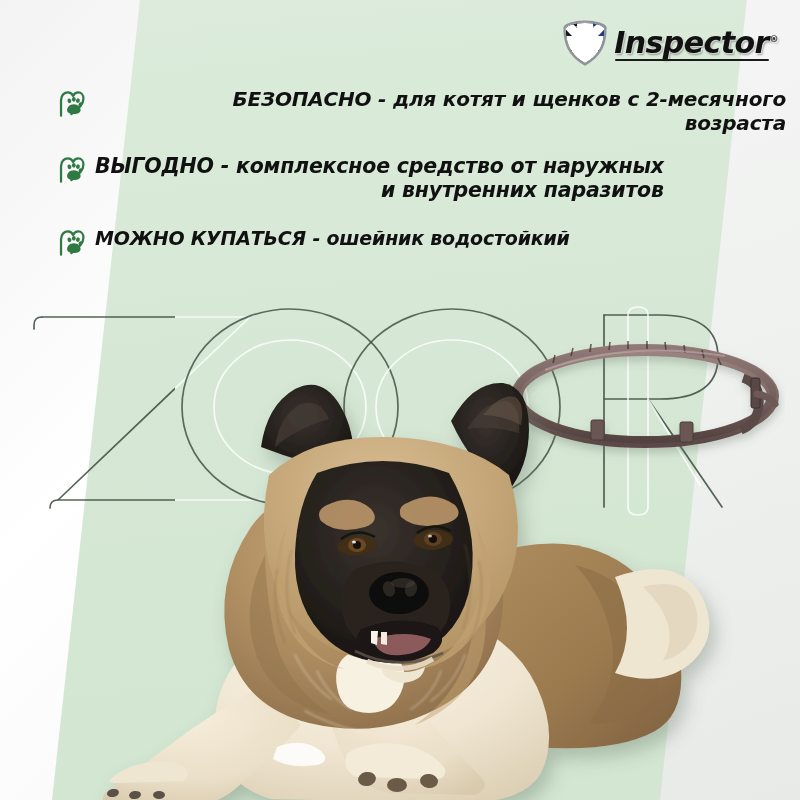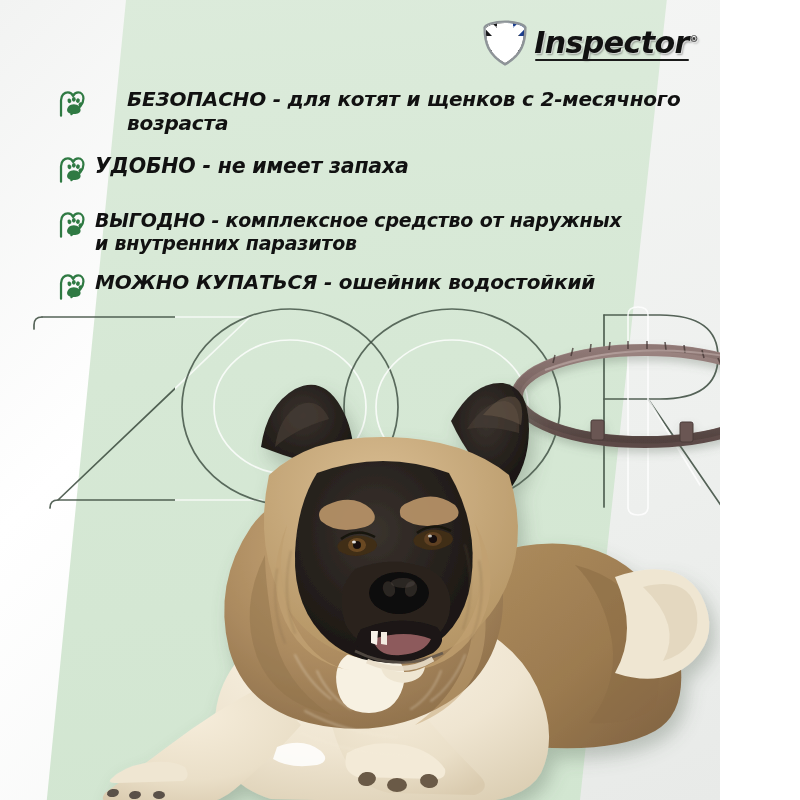--- a/index.html
+++ b/index.html
@@ -3,22 +3,23 @@
 <meta charset="utf-8">
 <style>
   html,body{margin:0;padding:0;}
   body{
     width:800px;height:800px;
     font-family:"Liberation Sans","DejaVu Sans",sans-serif;
     background:#ffffff;
     overflow:hidden;
   }
   #stage{
-    position:relative;width:720px;height:800px;overflow:hidden;
+    position:relative;width:800px;height:800px;overflow:hidden;
     background:linear-gradient(135deg,#f2f3f2 0%,#ffffff 35%,#f6f7f6 70%,#eceeec 100%);
+    text-align:right;
   }
 
   
   .green-panel{
     position:absolute;inset:0;
     background:linear-gradient(175deg,#dcebdb 0%,#d6e8d5 45%,#d2e6d1 100%);
     clip-path:polygon(17.5% 0%, 100% 0%, 100% 100%, 6.5% 100%);
     z-index:1;
   }
   .green-panel.right-cut{
@@ -372,58 +373,45 @@
           <ellipse cx="14.3" cy="12.6" rx="2.0" ry="2.5" transform="rotate(-18 14.3 12.6)"></ellipse>
           <ellipse cx="19.0" cy="11.0" rx="2.0" ry="2.6"></ellipse>
           <ellipse cx="23.4" cy="12.4" rx="2.0" ry="2.5" transform="rotate(18 23.4 12.4)"></ellipse>
           <ellipse cx="26.0" cy="16.4" rx="1.9" ry="2.3" transform="rotate(32 26 16.4)"></ellipse>
           <path d="M19 16.2 C23.4 16.2 26.2 19.4 26.2 22.3 C26.2 25.2 23.2 26.6 19 26.6 C14.8 26.6 11.8 25.2 11.8 22.3 C11.8 19.4 14.6 16.2 19 16.2 Z"></path>
         </g>
       </svg>
       <div class="btext">БЕЗОПАСНО - для котят и щенков с 2-месячного возраста</div>
     </div>
 
+
     <div class="bullet">
       <svg class="pawheart" viewBox="0 0 32 32">
         <path d="M7 30 L7 12 C7 6 11 3 15 3 C18 3 20 5 21 7 C22 5 24 3 27 3 C30.5 3 33 6 33 10 C33 17 25 24 19 28" fill="none" stroke="#2f7a43" stroke-width="2.6" stroke-linecap="round" stroke-linejoin="round" transform="translate(-2,0) scale(0.92) translate(1,1)"></path>
         <g fill="#2f7a43">
           <ellipse cx="14.3" cy="12.6" rx="2.0" ry="2.5" transform="rotate(-18 14.3 12.6)"></ellipse>
           <ellipse cx="19.0" cy="11.0" rx="2.0" ry="2.6"></ellipse>
           <ellipse cx="23.4" cy="12.4" rx="2.0" ry="2.5" transform="rotate(18 23.4 12.4)"></ellipse>
           <ellipse cx="26.0" cy="16.4" rx="1.9" ry="2.3" transform="rotate(32 26 16.4)"></ellipse>
           <path d="M19 16.2 C23.4 16.2 26.2 19.4 26.2 22.3 C26.2 25.2 23.2 26.6 19 26.6 C14.8 26.6 11.8 25.2 11.8 22.3 C11.8 19.4 14.6 16.2 19 16.2 Z"></path>
         </g>
       </svg>
-      <div class="btext">УДОБНО - не имеет запаха</div>
+      <div class="btext">ВЫГОДНО - комплексное средство от наружных
+и внутренних паразитов</div>
     </div>
 
     <div class="bullet">
       <svg class="pawheart" viewBox="0 0 32 32">
         <path d="M7 30 L7 12 C7 6 11 3 15 3 C18 3 20 5 21 7 C22 5 24 3 27 3 C30.5 3 33 6 33 10 C33 17 25 24 19 28" fill="none" stroke="#2f7a43" stroke-width="2.6" stroke-linecap="round" stroke-linejoin="round" transform="translate(-2,0) scale(0.92) translate(1,1)"></path>
         <g fill="#2f7a43">
           <ellipse cx="14.3" cy="12.6" rx="2.0" ry="2.5" transform="rotate(-18 14.3 12.6)"></ellipse>
           <ellipse cx="19.0" cy="11.0" rx="2.0" ry="2.6"></ellipse>
           <ellipse cx="23.4" cy="12.4" rx="2.0" ry="2.5" transform="rotate(18 23.4 12.4)"></ellipse>
           <ellipse cx="26.0" cy="16.4" rx="1.9" ry="2.3" transform="rotate(32 26 16.4)"></ellipse>
           <path d="M19 16.2 C23.4 16.2 26.2 19.4 26.2 22.3 C26.2 25.2 23.2 26.6 19 26.6 C14.8 26.6 11.8 25.2 11.8 22.3 C11.8 19.4 14.6 16.2 19 16.2 Z"></path>
         </g>
       </svg>
-      <div class="btext">ВЫГОДНО - комплексное средство от наружных
-и внутренних паразитов</div>
-    </div>
-
-    <div class="bullet">
-      <svg class="pawheart" viewBox="0 0 32 32">
-        <path d="M7 30 L7 12 C7 6 11 3 15 3 C18 3 20 5 21 7 C22 5 24 3 27 3 C30.5 3 33 6 33 10 C33 17 25 24 19 28" fill="none" stroke="#2f7a43" stroke-width="2.6" stroke-linecap="round" stroke-linejoin="round" transform="translate(-2,0) scale(0.92) translate(1,1)"></path>
-        <g fill="#2f7a43">
-          <ellipse cx="14.3" cy="12.6" rx="2.0" ry="2.5" transform="rotate(-18 14.3 12.6)"></ellipse>
-          <ellipse cx="19.0" cy="11.0" rx="2.0" ry="2.6"></ellipse>
-          <ellipse cx="23.4" cy="12.4" rx="2.0" ry="2.5" transform="rotate(18 23.4 12.4)"></ellipse>
-          <ellipse cx="26.0" cy="16.4" rx="1.9" ry="2.3" transform="rotate(32 26 16.4)"></ellipse>
-          <path d="M19 16.2 C23.4 16.2 26.2 19.4 26.2 22.3 C26.2 25.2 23.2 26.6 19 26.6 C14.8 26.6 11.8 25.2 11.8 22.3 C11.8 19.4 14.6 16.2 19 16.2 Z"></path>
-        </g>
-      </svg>
       <div class="btext">МОЖНО КУПАТЬСЯ - ошейник водостойкий</div>
     </div>
 
   </div>
 
 </div>
 
 </body></html>

